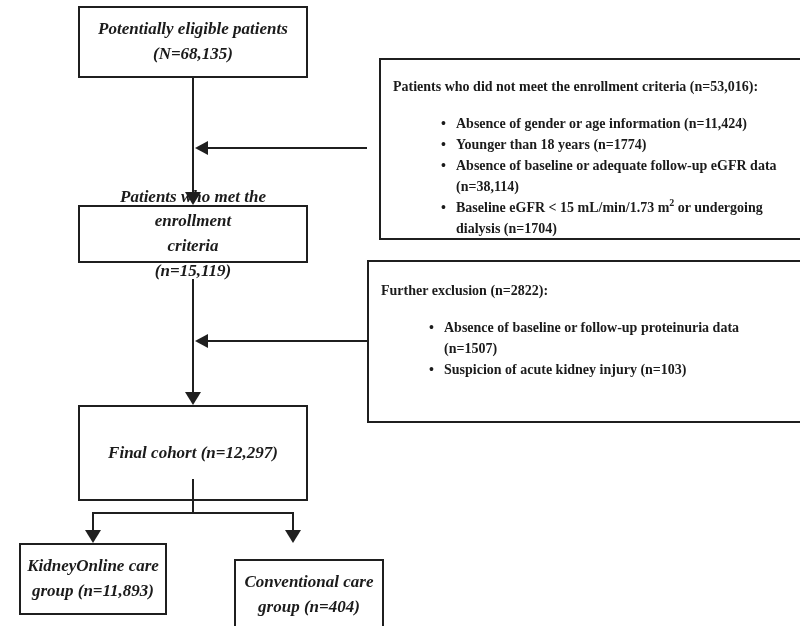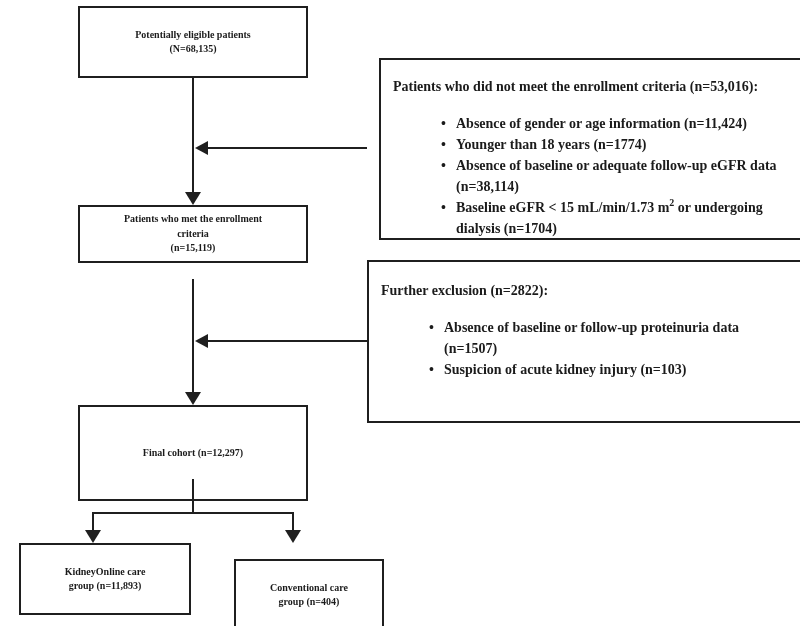--- a/index.html
+++ b/index.html
@@ -7,21 +7,21 @@
     position:relative; width:800px; height:626px; background:#ffffff;
     font-family:"Liberation Serif","DejaVu Serif",serif;
     font-weight:700; color:#1b1b1b; overflow:hidden;
   }
   .box {
     position:absolute; box-sizing:border-box;
     border:2px solid #1f1f1f; background:#ffffff;
     display:flex; align-items:center; justify-content:center;
     text-align:center;
   }
-  .box .lbl { white-space:pre-line; font-size:10px; line-height:1.45; padding:0 5px; }
+  .box .lbl { white-space:pre-line; font-size:17px; line-height:1.45; padding:0 5px;font-style:italic; }
   .excl {
     position:absolute; box-sizing:border-box;
     border:2px solid #1f1f1f; background:#ffffff;
     font-size:14px; line-height:21px; padding:16px 6px 6px 12px;
   }
   .excl .title { white-space:nowrap; }
   .excl ul { list-style:none; margin:16px 0 0 0; padding:0; }
   .excl li { position:relative; margin-left:46px; padding-left:17px; white-space:pre-line; line-height:21px; }
   .excl li::before { content:"\2022"; position:absolute; left:2px; }
   .excl.second { padding-top:18px; }
@@ -35,21 +35,21 @@
   }
   .ah-left {
     position:absolute; width:0; height:0;
     border-top:7px solid transparent; border-bottom:7px solid transparent;
     border-right:13px solid #1f1f1f;
   }
   
   #box-eligible     { left:78px;  top:6px;   width:230px; height:72px; }
   #box-met          { left:78px;  top:205px; width:230px; height:58px; }
   #box-final        { left:78px;  top:405px; width:230px; height:96px; }
-  #box-kidneyonline { left:19px;  top:543px; width:172px; height:72px; }
+  #box-kidneyonline { left:19px;  top:543px; width:148px; height:72px; }
   #box-conventional { left:234px; top:543px; width:150px; height:72px;margin-top:16px; }
   #excl1 { left:367px; top:58px;  width:514px; height:182px;margin-left:12px; }
   #excl2 { left:367px; top:260px; width:474px; height:163px; }
   #line-a-b   { left:192px; top:78px;  height:115px; }
   #ah-met     { left:185px; top:192px; }
   #excl1-line { left:207px; top:147px; width:160px; }
   #excl1-ah   { left:195px; top:141px; }
   #line-b-c   { left:192px; top:279px; height:114px; }
   #ah-final   { left:185px; top:392px; }
   #excl2-line { left:207px; top:340px; width:160px; }

